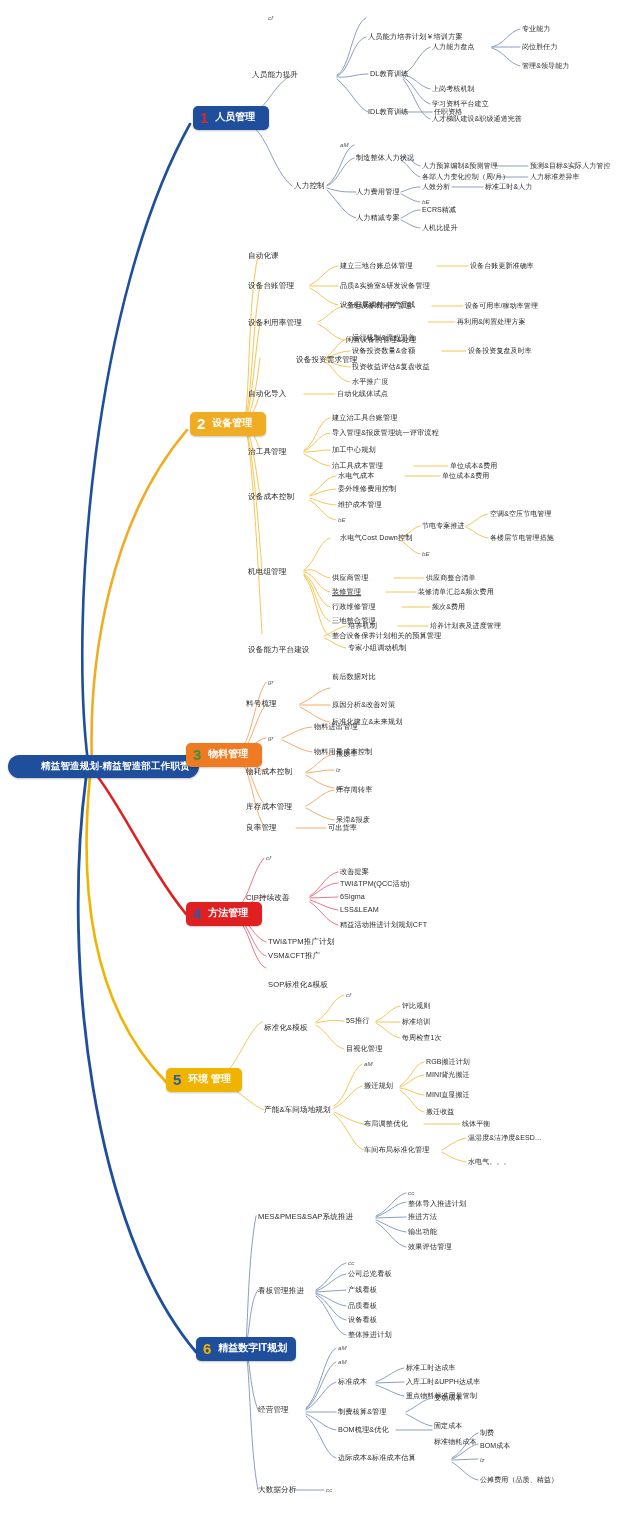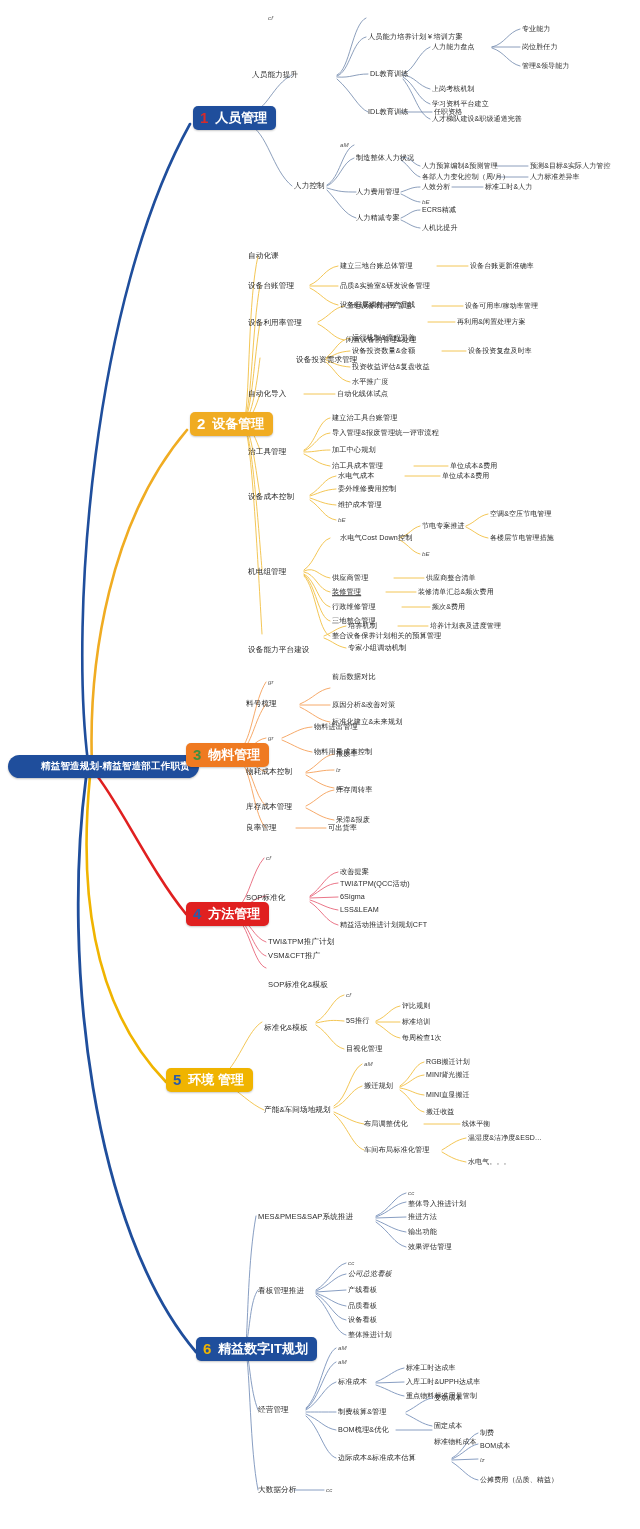--- a/index.html
+++ b/index.html
@@ -50,21 +50,21 @@
     gap: 5px;
     box-shadow: 0 1px 2px rgba(0,0,0,.22);
     min-width: 76px;
   }
   .sec .num {
     font-size: 15px;
     font-weight: bold;
     line-height: 1;
     padding: 0 2px;
   }
-  .sec .sec-label { font-size: 13px; }
+  .sec .sec-label { font-size: 10px; }
   .sec.s1 { background:#1f4e9c; }
   .sec.s1 .num { color:#d42b2b; }
   .sec.s2 { background:#f0ac22; }
   .sec.s2 .num { color:#ffffff; }
   .sec.s3 { background:#ef7a21; }
   .sec.s3 .num { color:#3f8f3f; }
   .sec.s4 { background:#e02020; }
   .sec.s4 .num { color:#2a5ca8; }
   .sec.s5 { background:#f0b400; }
   .sec.s5 .num { color:#2a5ca8; }
@@ -442,21 +442,21 @@
   <div class="node t lv3 anchor-l" style="left:336px; top:754px;"><span>报废率</span></div>
   <div class="node t tiny anchor-l" style="left:336px; top:770px;"><span>lz</span></div>
   <div class="node t tiny anchor-l" style="left:336px; top:788px;"><span>bE</span></div>
   <div class="node t lv2 anchor-l" style="left:246px; top:807px;"><span>库存成本管理</span></div>
   <div class="node t lv3 anchor-l" style="left:336px; top:790px;"><span>库存周转率</span></div>
   <div class="node t lv3 anchor-l" style="left:336px; top:820px;"><span>呆滞&amp;报废</span></div>
   <div class="node t lv2 anchor-l" style="left:246px; top:828px;"><span>良率管理</span></div>
   <div class="node t lv3 anchor-l" style="left:328px; top:828px;"><span>可出货率</span></div>
 
   <div class="node t tiny anchor-l" style="left:266px; top:858px;"><span>cf</span></div>
-  <div class="node t lv2 anchor-l" style="left:246px; top:898px;"><span>SOP标准化</span></div>
+  <div class="node t lv2 anchor-l" style="left:246px; top:898px;"><span>CIP持续改善</span></div>
   <div class="node t lv3 anchor-l" style="left:340px; top:872px;"><span>改善提案</span></div>
   <div class="node t lv3 anchor-l" style="left:340px; top:884px;"><span>TWI&amp;TPM(QCC活动)</span></div>
   <div class="node t lv3 anchor-l" style="left:340px; top:897px;"><span>6Sigma</span></div>
   <div class="node t lv3 anchor-l" style="left:340px; top:910px;"><span>LSS&amp;LEAM</span></div>
   <div class="node t lv3 anchor-l" style="left:340px; top:925px;"><span>精益活动推进计划规划CFT</span></div>
   <div class="node t lv2 anchor-l" style="left:268px; top:942px;"><span>TWI&amp;TPM推广计划</span></div>
   <div class="node t lv2 anchor-l" style="left:268px; top:956px;"><span>VSM&amp;CFT推广</span></div>
   <div class="node t lv2 anchor-l" style="left:268px; top:969px;margin-top:16px;"><span>SOP标准化&amp;模板</span></div>
 
   <div class="node t lv2 anchor-l" style="left:264px; top:1022px;margin-top:6px;"><span>标准化&amp;模板</span></div>
@@ -482,21 +482,21 @@
 
   <div class="node t lv2 anchor-l" style="left:258px; top:1217px;"><span>MES&amp;PMES&amp;SAP系统推进</span></div>
   <div class="node t tiny anchor-l" style="left:408px; top:1193px;"><span>cc</span></div>
   <div class="node t lv3 anchor-l" style="left:408px; top:1204px;"><span>整体导入推进计划</span></div>
   <div class="node t lv3 anchor-l" style="left:408px; top:1217px;"><span>推进方法</span></div>
   <div class="node t lv3 anchor-l" style="left:408px; top:1232px;"><span>输出功能</span></div>
   <div class="node t lv3 anchor-l" style="left:408px; top:1247px;"><span>效果评估管理</span></div>
 
   <div class="node t lv2 anchor-l" style="left:258px; top:1291px;"><span>看板管理推进</span></div>
   <div class="node t tiny anchor-l" style="left:348px; top:1263px;"><span>cc</span></div>
-  <div class="node t lv3 anchor-l" style="left:348px; top:1274px;font-style:italic;"><span>公司总览看板</span></div>
+  <div class="node t lv3 anchor-l" style="left:348px; top:1274px;"><span>公司总览看板</span></div>
   <div class="node t lv3 anchor-l" style="left:348px; top:1290px;"><span>产线看板</span></div>
   <div class="node t lv3 anchor-l" style="left:348px; top:1306px;"><span>品质看板</span></div>
   <div class="node t lv3 anchor-l" style="left:348px; top:1320px;"><span>设备看板</span></div>
   <div class="node t lv3 anchor-l" style="left:348px; top:1335px;"><span>整体推进计划</span></div>
 
   <div class="node t lv2 anchor-l" style="left:258px; top:1410px;"><span>经营管理</span></div>
   <div class="node t tiny anchor-l" style="left:338px; top:1348px;"><span>aM</span></div>
   <div class="node t tiny anchor-l" style="left:338px; top:1362px;"><span>aM</span></div>
   <div class="node t lv3 anchor-l" style="left:338px; top:1382px;"><span>标准成本</span></div>
   <div class="node t lv4 anchor-l" style="left:406px; top:1368px;"><span>标准工时达成率</span></div>

